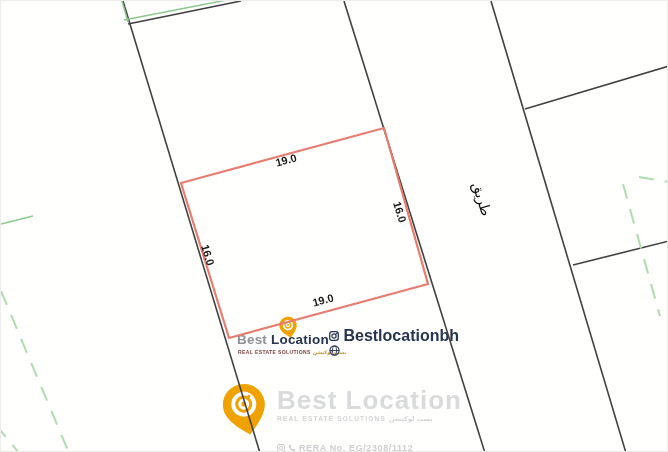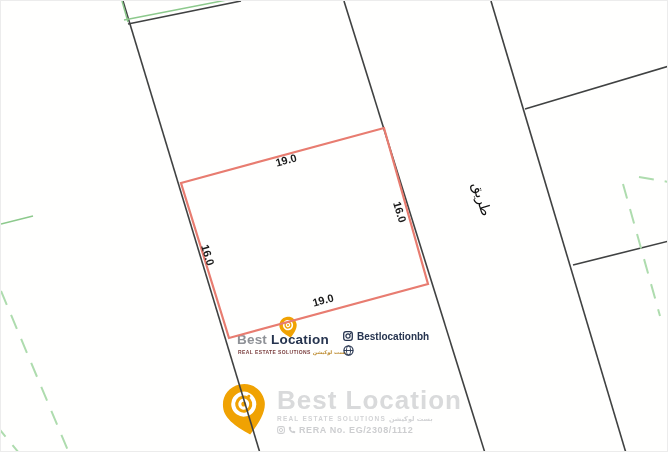--- a/index.html
+++ b/index.html
@@ -28,30 +28,30 @@
   .wm-logo{position:relative;width:112px;height:50px;}
   .wm-pin{position:absolute;left:48px;top:0px;}
   .wm-brand{position:absolute;left:6px;top:16px;font-size:13.5px;font-weight:bold;letter-spacing:.2px;white-space:nowrap;}
   .wm-brand .b1{color:var(--brand-gray);}
   .wm-brand .b2{color:var(--brand-navy);}
   .wm-tag{position:absolute;left:7px;top:33px;font-size:5px;white-space:nowrap;letter-spacing:.4px;}
   .wm-tag .en{color:#7c4040;font-weight:bold;}
   .wm-tag .ar{color:#bd8b2e;font-weight:bold;font-family:"DejaVu Sans",sans-serif;}
   .wm-social{position:relative;padding-top:13px;}
   .wm-row{display:flex;align-items:center;gap:4px;height:14px;}
-  .wm-row .txt1{font-size:10px;font-weight:bold;color:var(--brand-navy);}
+  .wm-row .txt1{font-size:16px;font-weight:bold;color:var(--brand-navy);}
   .wm-row .txt2{font-size:11.5px;font-weight:bold;color:var(--brand-navy);}
 
   
   .footer-logo{position:absolute;left:221px;top:382px;z-index:2;display:flex;gap:9px;align-items:flex-start;}
   .f-col{padding-top:4px;}
   .f-brand{font-size:26px;font-weight:bold;color:var(--watermark-gray);letter-spacing:1px;white-space:nowrap;line-height:26px;}
   .f-tag{margin-top:2px;font-size:6.5px;font-weight:bold;color:#d2d3d5;letter-spacing:1.2px;white-space:nowrap;}
   .f-tag .ar{font-family:"DejaVu Sans",sans-serif;letter-spacing:0;}
-  .f-rera{margin-top:2px;display:flex;align-items:center;gap:3px;font-size:9px;font-weight:bold;color:#cdced0;letter-spacing:.6px;white-space:nowrap;}
+  .f-rera{margin-top:20px;display:flex;align-items:center;gap:3px;font-size:9px;font-weight:bold;color:#cdced0;letter-spacing:.6px;white-space:nowrap;}
 </style>
 </head>
 <body>
 
 <div id="stage">
 
   <div class="footer-logo">
     <svg width="46" height="54" viewBox="0 0 46 54">
       <g transform="rotate(-12 23 27)">
         <path d="M23 1 C11 1 2 10 2 22 C2 34 16 46 23 52 C30 46 44 34 44 22 C44 10 35 1 23 1 Z" fill="#f0a202"></path>

